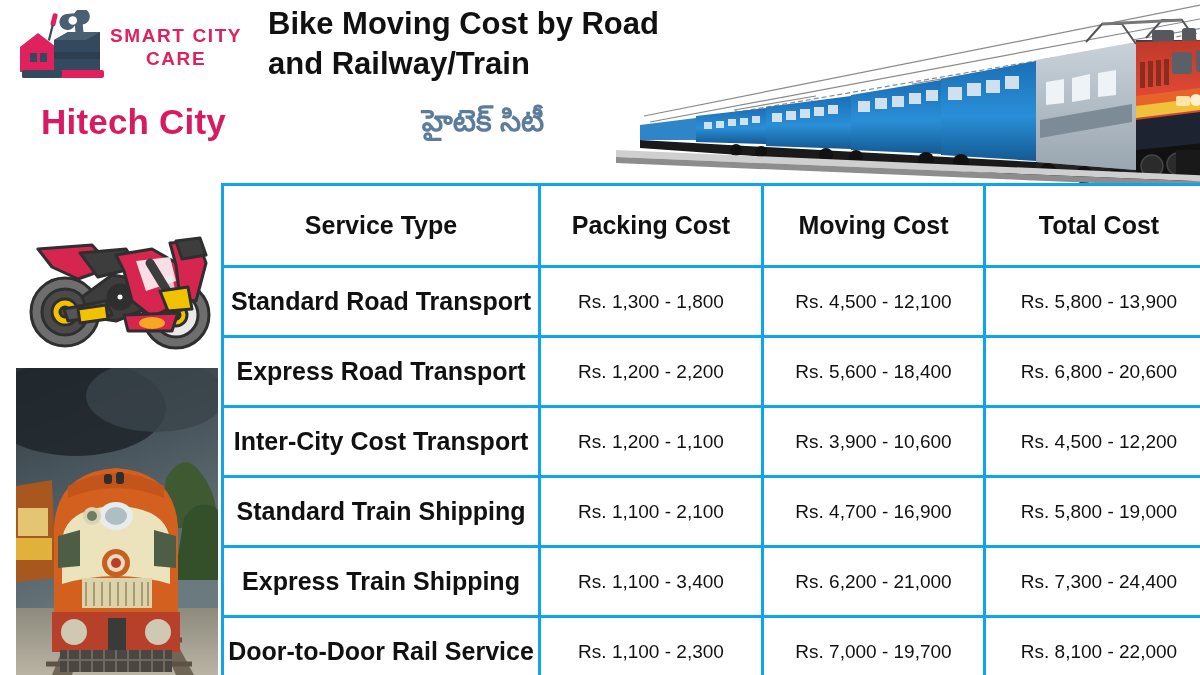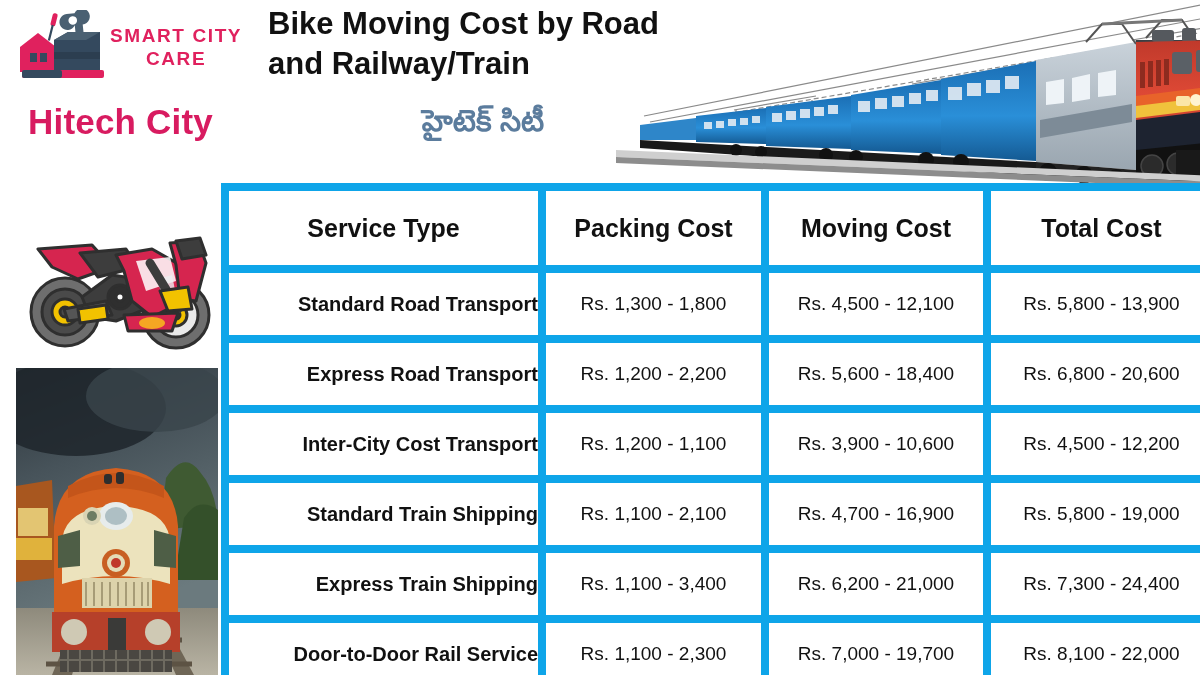--- a/index.html
+++ b/index.html
@@ -31,21 +31,21 @@
   }
   .logo-line {
     color: #e0215e;
     font-weight: bold;
     font-size: 19px;
     letter-spacing: 1.6px;
     line-height: 1.22;
     white-space: nowrap;
   }
   #brand-city {
-    position: absolute; left: 12px; top: 102px;
+    position: absolute; left: 25px; top: 102px;
     width: 220px;
     color: #d81b60;
     font-size: 35px;
     font-weight: bold;
     letter-spacing: 0.2px;
   }
 
   
   #title {
     position: absolute; left: 252px; top: 4px;
@@ -96,36 +96,35 @@
 
   
   #cost-table {
     position: absolute; left: 205px; top: 183px;
     width: 991px;
     border-collapse: collapse;
     background: #ffffff;
     table-layout: fixed;
   }
   #cost-table td, #cost-table th {
-    border: 8px solid #0ea5e9;
+    border: 3px solid #0ea5e9;
     background: #ffffff;
     text-align: center;
     vertical-align: middle;
     color: #111111;
   }
   #cost-table thead th {
     height: 82px;
     font-size: 25px;
     font-weight: bold;
   }
   #cost-table tbody td { height: 70px; font-size: 19px; }
   #cost-table tbody td.service {
     font-weight: bold;
-    font-size: 20px;
-    text-align: right;
+    font-size: 25px;
   }
   col.c0 { width: 317px; }
   col.c1 { width: 223px; }
   col.c2 { width: 222px; }
   col.c3 { width: 229px; }
 </style>
 </head>
 <body>
 
 <div id="page">

